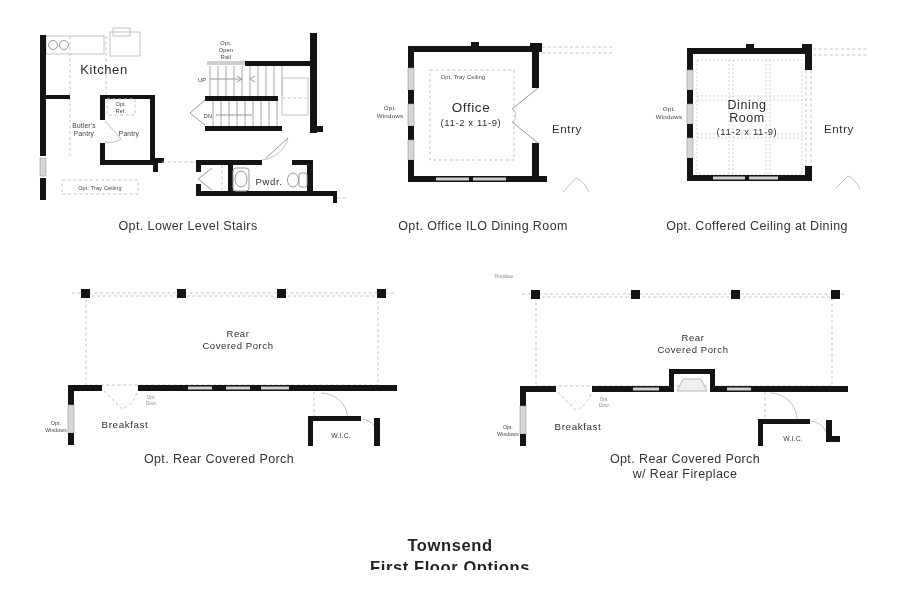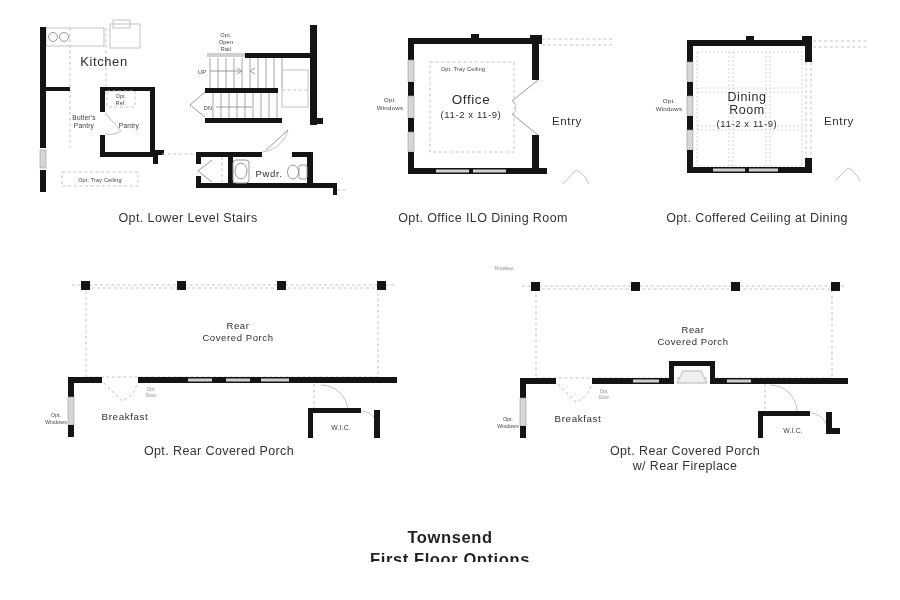--- a/index.html
+++ b/index.html
@@ -1,16 +1,16 @@
 <!DOCTYPE html>
 <html><head>
 <meta charset="utf-8">
 <style>
   html,body{margin:0;padding:0;background:#fff;}
-  .canvas{position:relative;width:900px;height:562px;background:#ffffff;overflow:hidden;}
+  .canvas{position:relative;width:900px;height:562px;background:#ffffff;overflow:hidden;margin-top:8px;}
   svg{display:block;}
   svg text{font-family:"Liberation Sans",sans-serif;fill:#2e2e2e;}
   .wall{fill:#141414;stroke:none;}
   .post{fill:#141414;}
   .win{fill:#d6d6d6;stroke:#9a9a9a;stroke-width:.6;}
   .winbar{fill:#cfcfcf;stroke:none;}
   .g1{stroke:#9a9a9a;fill:none;stroke-width:1;}
   .g2{stroke:#c2c2c2;fill:none;stroke-width:1;}
   .dash{stroke:#c3c3c3;fill:none;stroke-width:1;stroke-dasharray:3 2.6;}
   .dashf{stroke:#d4d4d4;fill:none;stroke-width:1;stroke-dasharray:2 2;}

